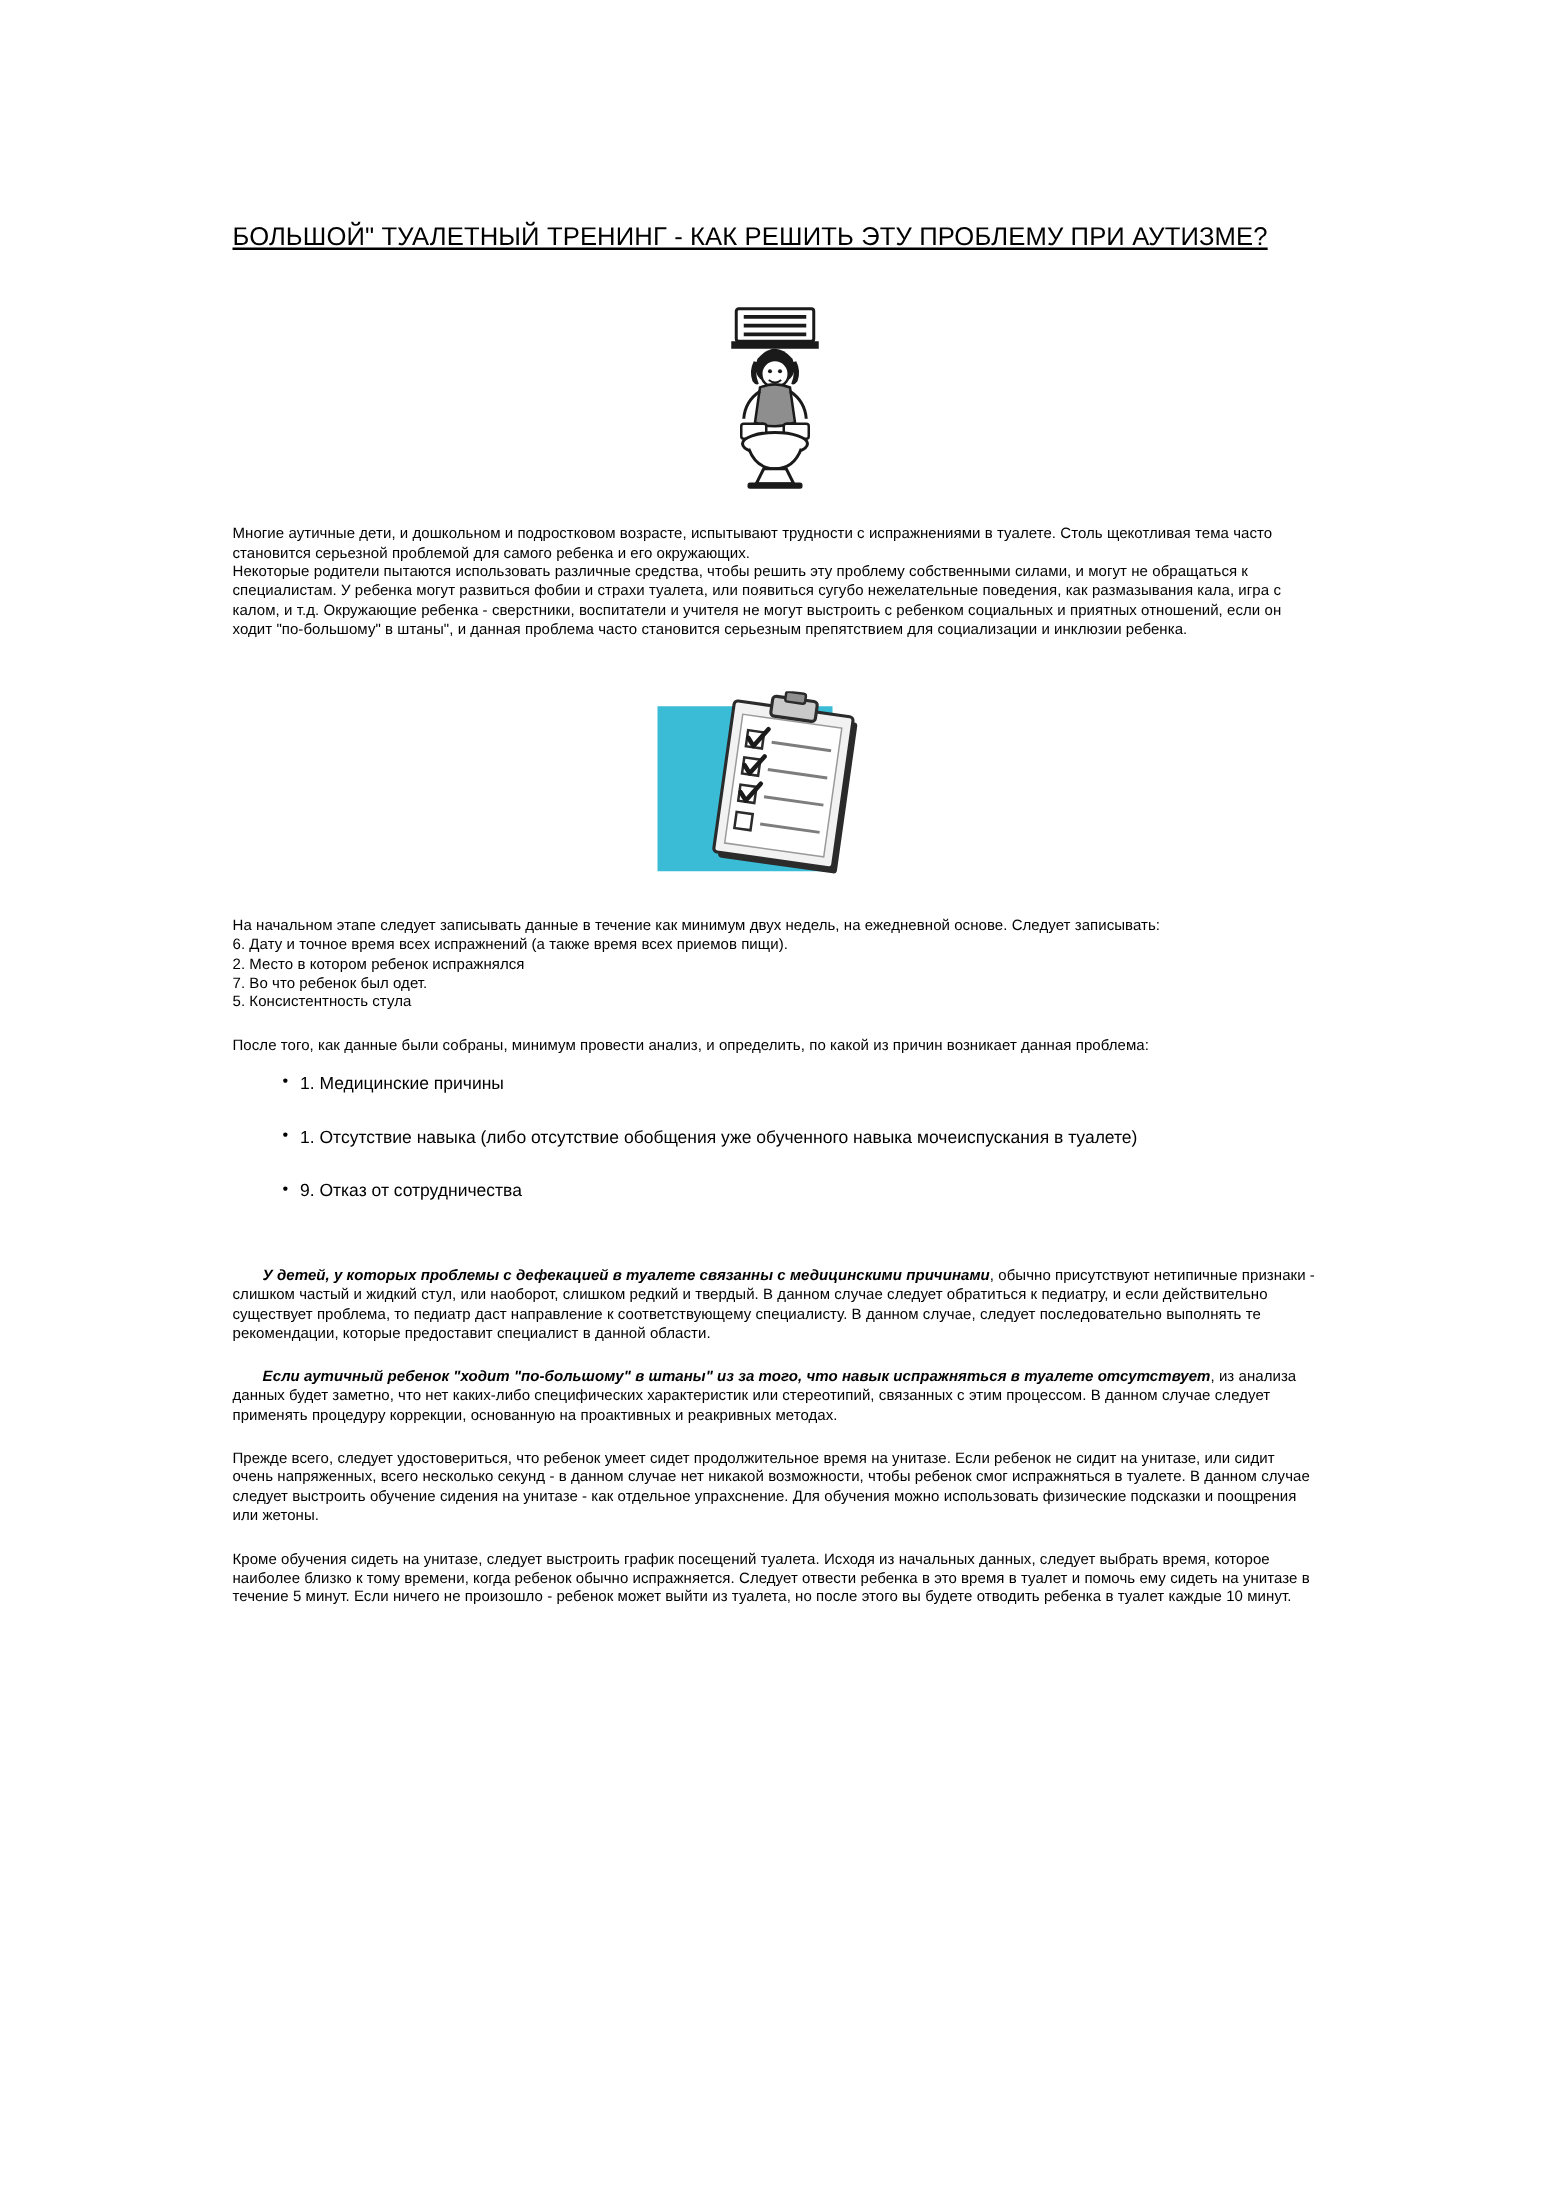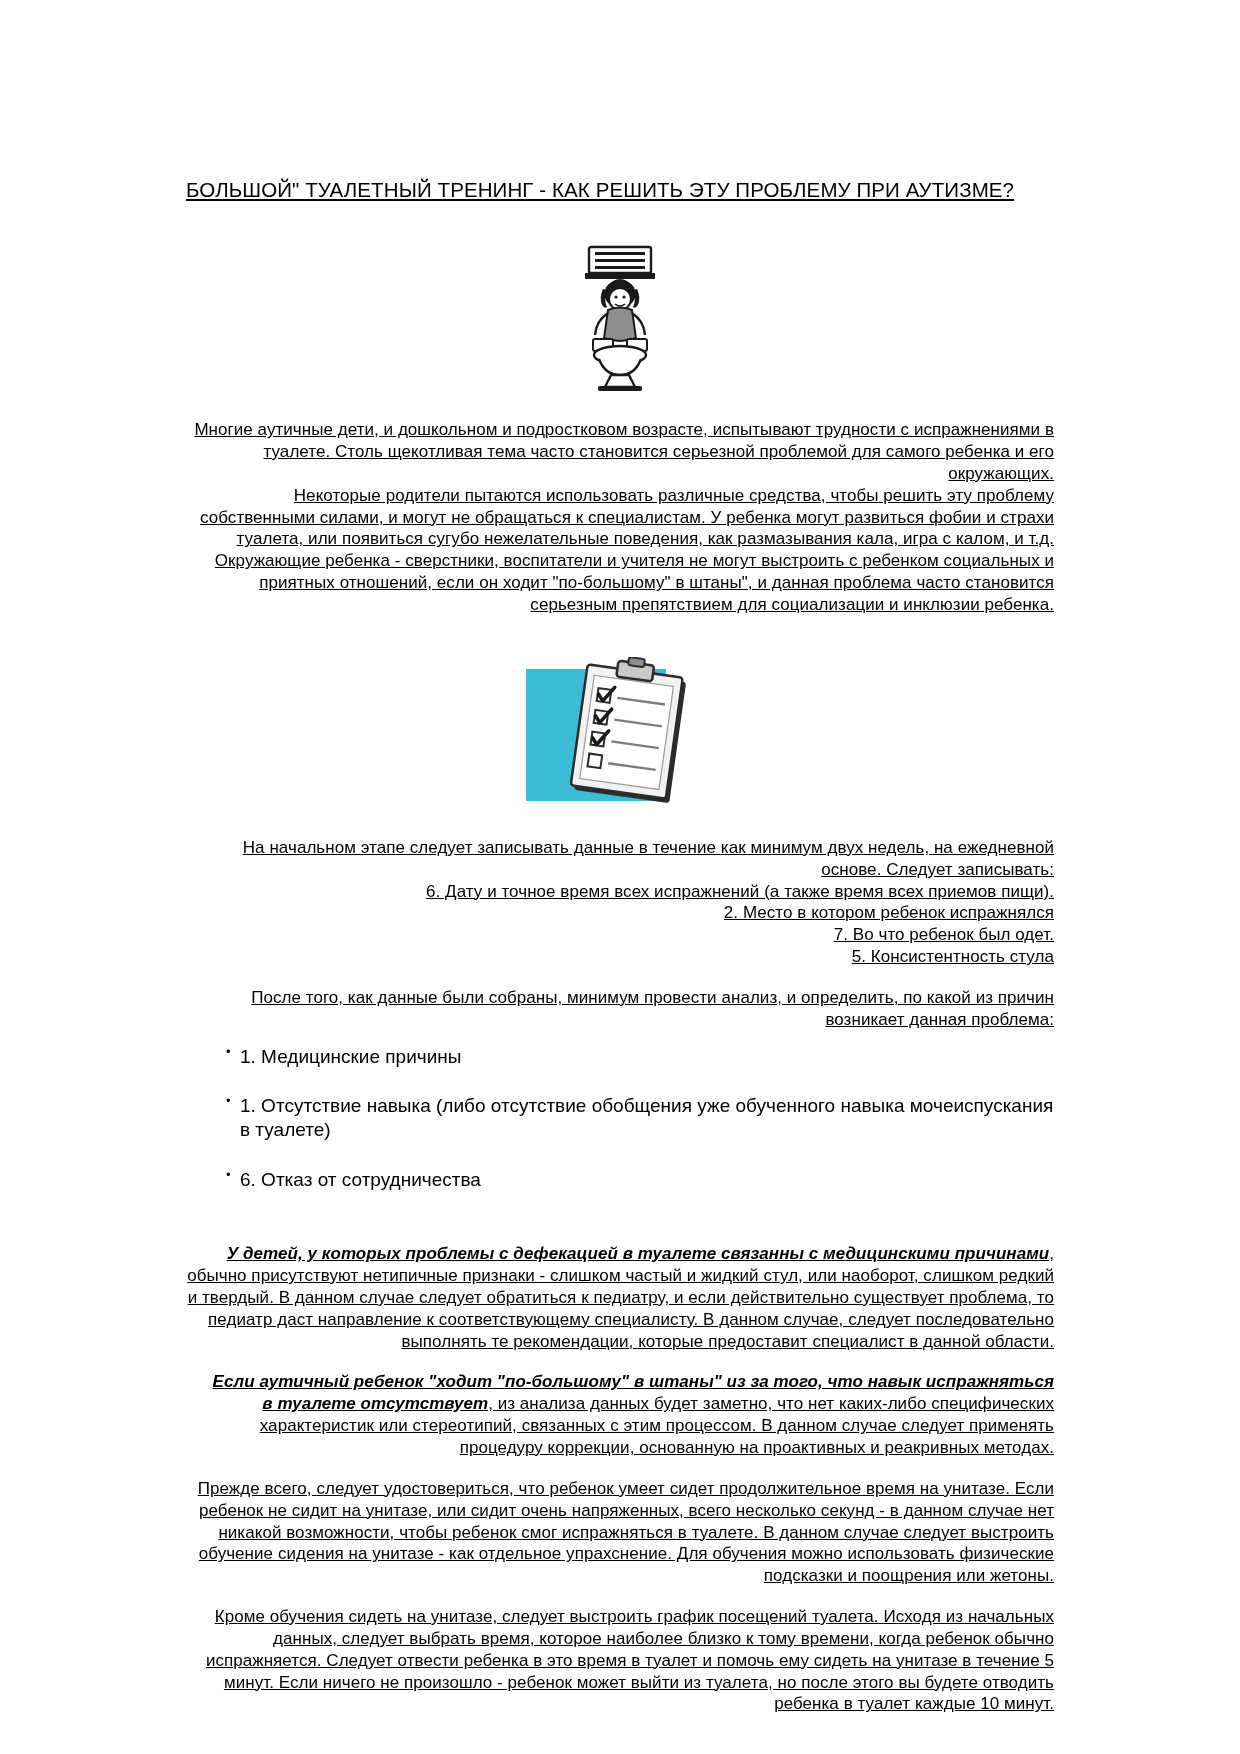--- a/index.html
+++ b/index.html
@@ -26,26 +26,25 @@
     font-size: 20.5px;
     line-height: 1.33;
     font-weight: normal;
     color: #000;
     text-decoration: underline;
     letter-spacing: 0.1px;
     margin: 0 0 4px 0;
     max-width: 880px;
   }
   .para {
-    font-size: 17px;
+    font-size: 12px;
     line-height: 1.285;
     margin: 0;
-    text-align: right;
+    text-align: left;
     letter-spacing: 0.05px;
-    text-decoration: underline;
   }
   .gap-med { height: 19px; }
   .gap-large { height: 26px; }
 
   .fig {
     width: 100%;
     display: flex;
     justify-content: center;
   }
   .fig-toilet {
@@ -58,21 +57,21 @@
   }
 
   .list-numeric .para { margin: 0; }
 
   ul.bullets {
     margin: 14px 0 0 0;
     padding-left: 40px;
     list-style: none;
   }
   ul.bullets li {
-    font-size: 19px;
+    font-size: 14px;
     line-height: 1.285;
     margin-bottom: 25px;
     position: relative;
     padding-left: 14px;
   }
   ul.bullets li:before {
     content: "\2022";
     position: absolute;
     left: 0;
     top: -1px;
@@ -175,21 +174,21 @@
     <p class="para">5. Консистентность стула</p>
   </div>
 
   <div class="gap-med"></div>
 
   <p class="para">После того, как данные были собраны, минимум провести анализ, и определить, по какой из причин возникает данная проблема:</p>
 
   <ul class="bullets">
     <li>1. Медицинские причины</li>
     <li>1. Отсутствие навыка (либо отсутствие обобщения уже обученного навыка мочеиспускания в туалете)</li>
-    <li>6. Отказ от сотрудничества</li>
+    <li>9. Отказ от сотрудничества</li>
   </ul>
 
   <div class="gap-large"></div>
 
   <p class="para"><span class="bold-italic">У детей, у которых проблемы с дефекацией в туалете связанны с медицинскими причинами</span><span>, обычно присутствуют нетипичные признаки - слишком частый и жидкий стул, или наоборот, слишком редкий и твердый. В данном случае следует обратиться к педиатру, и если действительно существует проблема, то педиатр даст направление к соответствующему специалисту. В данном случае, следует последовательно выполнять те рекомендации, которые предоставит специалист в данной области.</span></p>
 
   <div class="gap-med"></div>
 
   <p class="para"><span class="bold-italic">Если аутичный ребенок "ходит "по-большому" в штаны" из за того, что навык испражняться в туалете отсутствует</span><span>, из анализа данных будет заметно, что нет каких-либо специфических характеристик или стереотипий, связанных с этим процессом.  В данном случае следует применять процедуру коррекции, основанную на проактивных и реакривных методах.</span></p>
 

